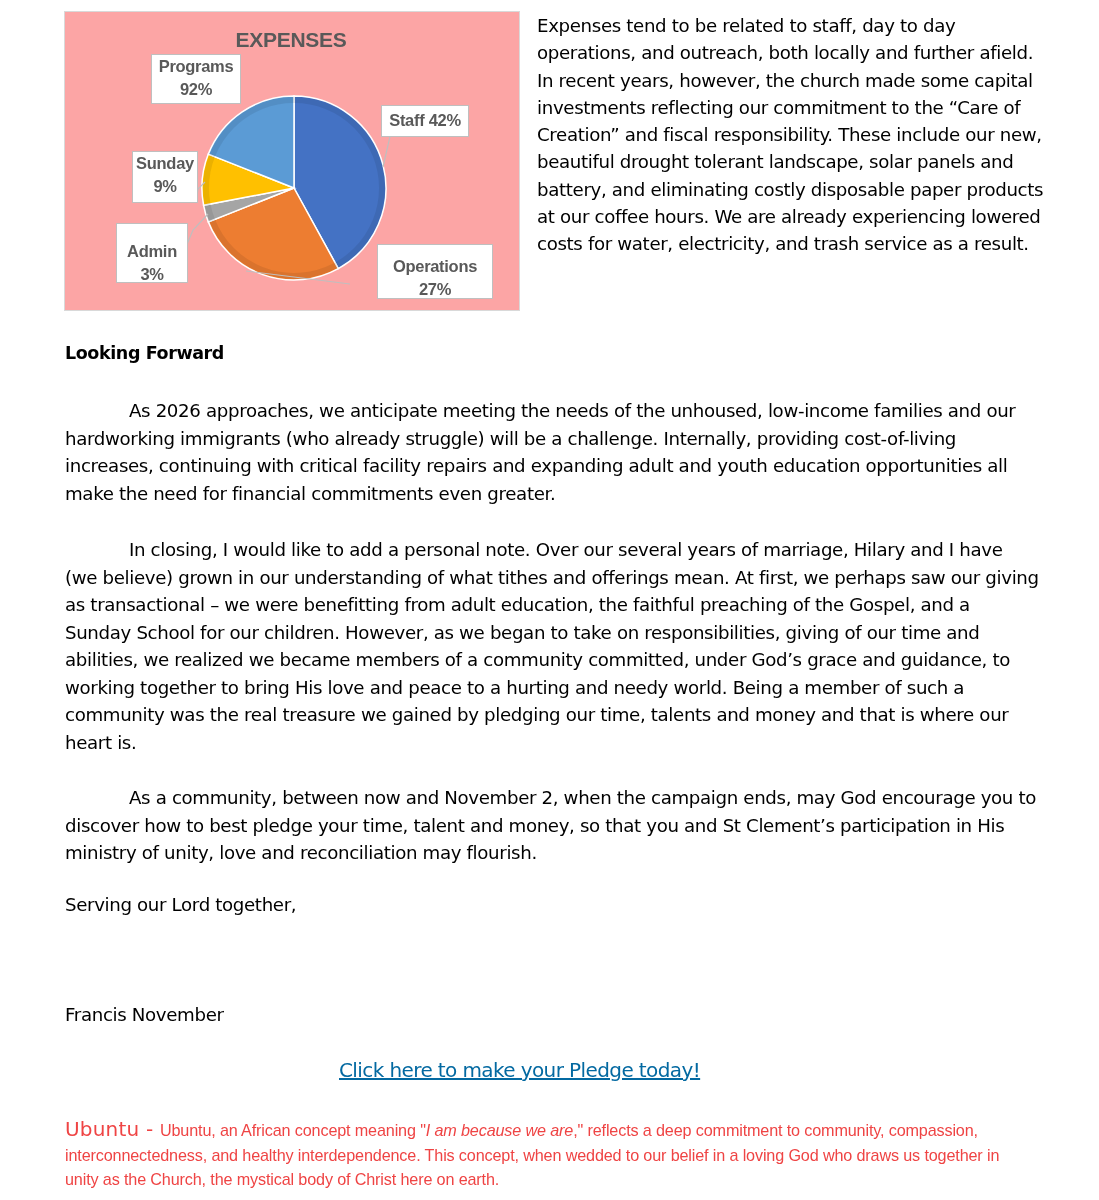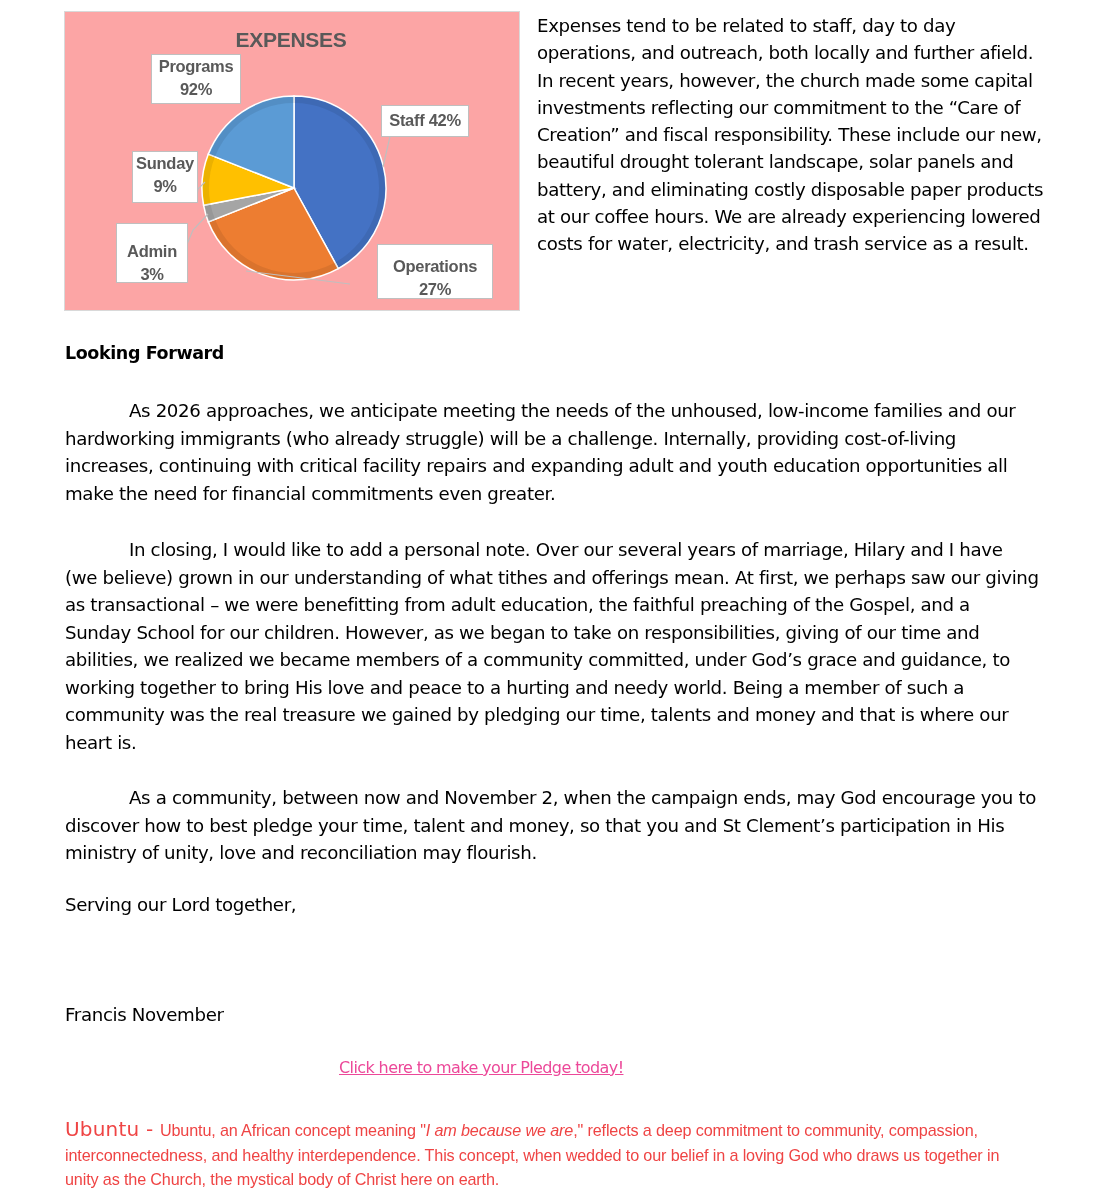--- a/index.html
+++ b/index.html
@@ -31,22 +31,22 @@
   .section-heading {
     position: absolute; left: 65px; top: 343px; font-weight: bold; font-size: 17.5px;
     letter-spacing: -0.4px;
   }
   .para {
     position: absolute; left: 65px; width: 975px; line-height: 27.5px;
   }
   .indent { text-indent: 64px; }
   .closing { position: absolute; left: 65px; }
   .pledge-link {
-    position: absolute; left: 339px; top: 1058px; color: #ec4899;
-    text-decoration: underline; font-size: 16px; letter-spacing: -0.6px; cursor: pointer;
+    position: absolute; left: 339px; top: 1058px; color: #0369a1;
+    text-decoration: underline; font-size: 20px; letter-spacing: -0.6px; cursor: pointer;
   }
   .ubuntu {
     position: absolute; left: 65px; top: 1117px; width: 960px;
     font-family: "Liberation Sans", sans-serif; font-size: 16.2px; line-height: 24.5px;
     letter-spacing: -0.15px; color: #ef4444;
   }
   .ubuntu .term { font-family: "DejaVu Sans", sans-serif; font-size: 20px; letter-spacing: 0.2px; }
   .ubuntu em { font-style: italic; }
 </style>
 </head>

